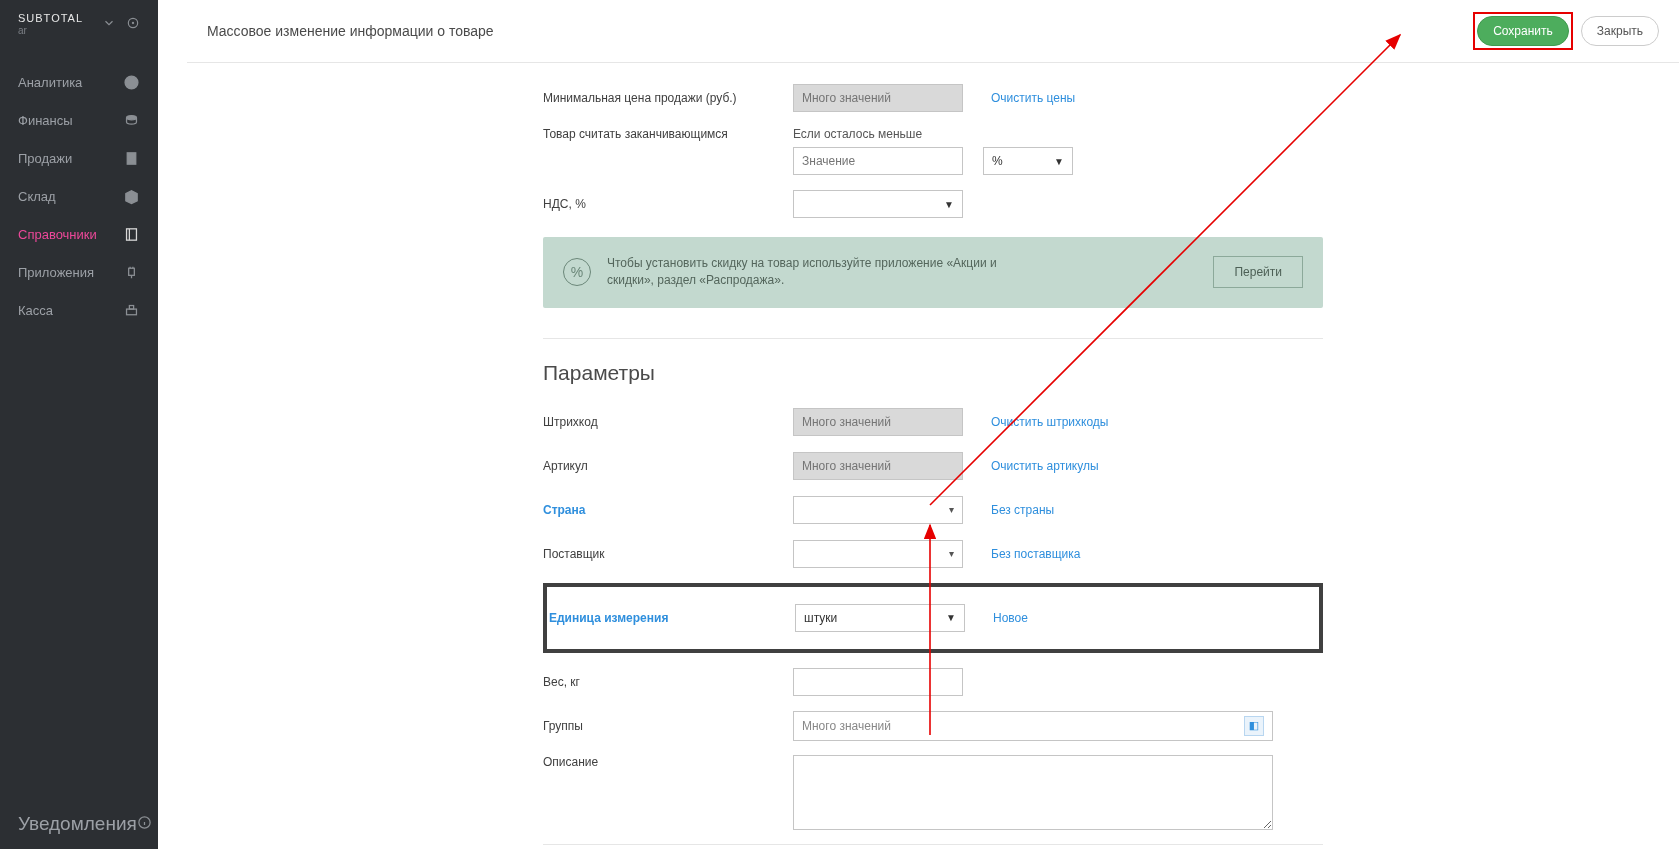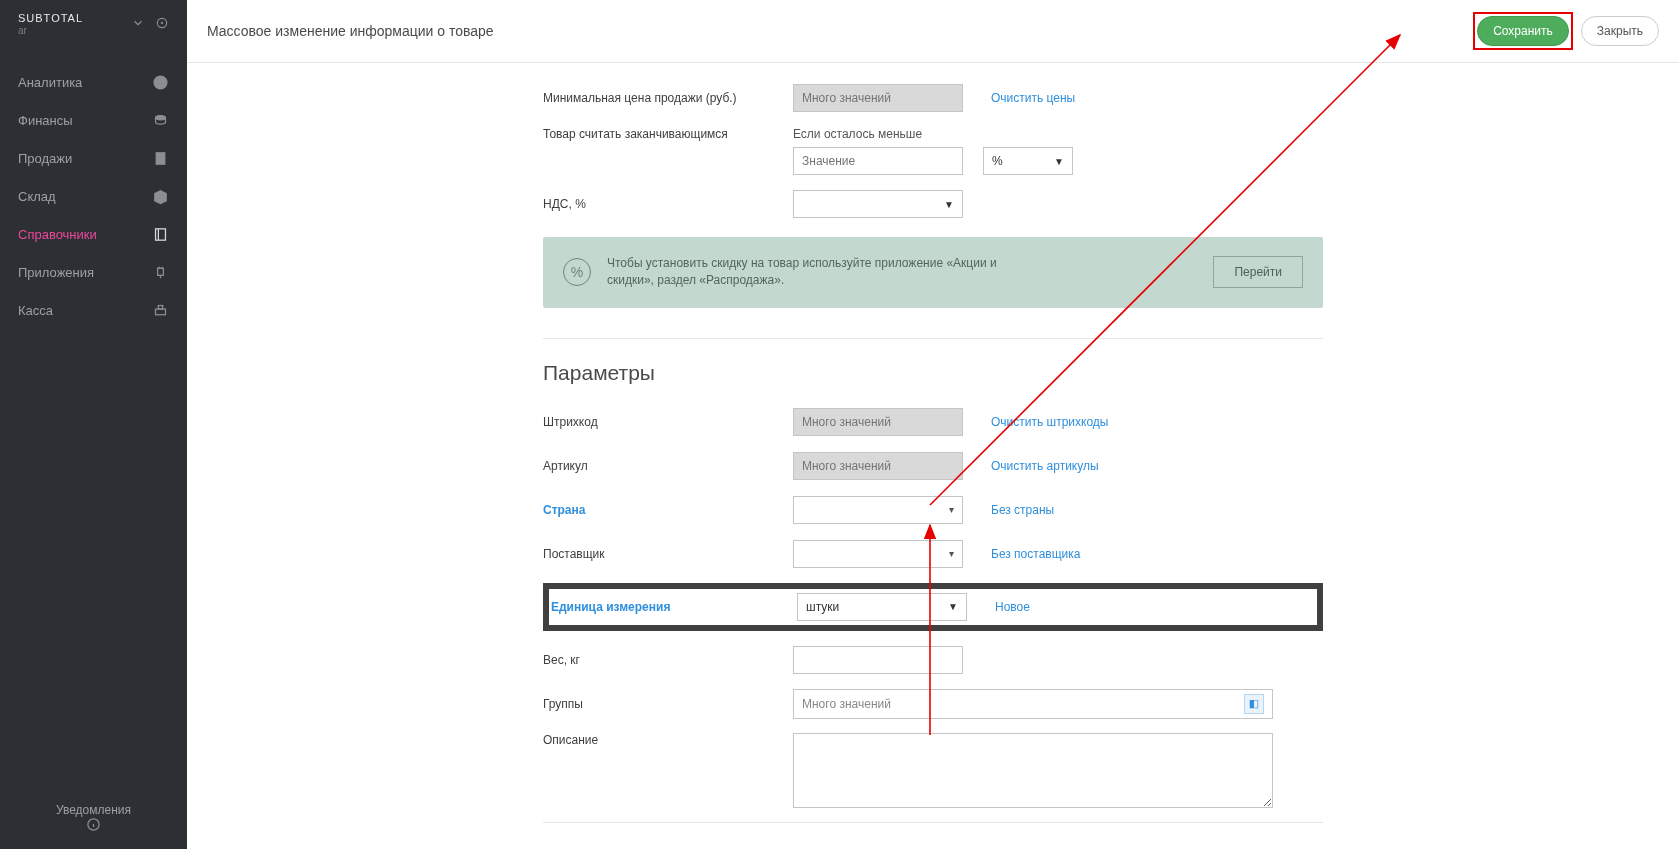--- a/index.html
+++ b/index.html
@@ -1,31 +1,31 @@
 <!DOCTYPE html>
 <html><head>
 <meta charset="utf-8">
 <style>
 * { box-sizing: border-box; margin: 0; padding: 0; }
 body { font-family: -apple-system, BlinkMacSystemFont, "Segoe UI", Arial, sans-serif; background: #fff; color: #333; font-size: 13px; }
 
-.sidebar { position: fixed; left: 0; top: 0; width: 187px; height: 100%; background: #2c2f33; color: #8b8f94; }
+.sidebar { position: fixed; left: 0; top: 0; width: 158px; height: 100%; background: #2c2f33; color: #8b8f94; }
 .sidebar-header { padding: 12px 18px; display: flex; align-items: center; justify-content: space-between; }
 .brand { font-size: 11px; letter-spacing: 1px; color: #e8e8e8; font-weight: 500; line-height: 1.2; }
 .brand-sub { font-size: 10px; color: #7a7e84; }
 .header-icons { display: flex; gap: 10px; }
 .header-icon { color: #8b8f94; cursor: pointer; }
 
 .nav { padding: 15px 0; }
 .nav-item { display: flex; align-items: center; justify-content: space-between; padding: 10px 18px; cursor: pointer; color: #9ca0a6; font-size: 13px; }
 .nav-item.active { color: #ec4899; font-weight: 500; }
 .nav-item .icon { width: 18px; height: 18px; display: flex; align-items: center; justify-content: center; }
 .nav-icon { fill: #8b8f94; }
 
-.sidebar-footer { position: absolute; bottom: 0; left: 0; right: 0; padding: 14px 18px; display: flex; align-items: center; justify-content: space-between; color: #9ca0a6; font-size: 12px; flex-direction: column; }
+.sidebar-footer { position: absolute; bottom: 0; left: 0; right: 0; padding: 14px 18px; display: flex; align-items: center; justify-content: space-between; color: #9ca0a6; font-size: 19px; }
 
 .main { margin-left: 187px; }
 .topbar { display: flex; align-items: center; justify-content: space-between; padding: 12px 20px; border-bottom: 1px solid #e6e6e6; }
 .page-title { font-size: 14px; color: #4a4a4a; font-weight: 400; }
 .topbar-actions { display: flex; gap: 8px; align-items: center; }
 .btn { padding: 7px 15px; font-size: 12px; border-radius: 15px; cursor: pointer; }
 .btn-primary { background: #4dad5d; color: #fff; border: 1px solid #3f9a4e; }
 .btn-default { background: #fff; color: #555; border: 1px solid #ccc; }
 .hl-save { border: 2px solid #e60000; padding: 2px; }
 
@@ -56,21 +56,21 @@
 .info-box { background: #c3d9cf; border-radius: 2px; padding: 18px 20px; display: flex; align-items: center; justify-content: space-between; margin: 18px 0 30px 0; }
 .info-left { display: flex; align-items: center; gap: 16px; }
 .info-icon { width: 28px; height: 28px; border: 1.5px solid #6b8779; border-radius: 50%; display: flex; align-items: center; justify-content: center; color: #6b8779; font-size: 14px; }
 .info-text { font-size: 12px; color: #54665c; max-width: 430px; line-height: 1.45; }
 .btn-goto { border: 1px solid #8ca99a; background: transparent; padding: 8px 20px; font-size: 12px; color: #4d6056; cursor: pointer; }
 
 .divider { border: none; border-top: 1px solid #e6e6e6; margin: 10px 0 22px 0; }
 
 h2.section { font-size: 21px; font-weight: 300; color: #4a4a4a; margin-bottom: 22px; }
 
-.hl-row { border: 6px solid #404040; padding: 3px 2px; margin-bottom: 14px; margin-top: 8px; }
+.hl-row { border: 4px solid #404040; padding: 16px 2px; margin-bottom: 14px; margin-top: 8px; }
 .hl-row .form-row { margin-bottom: 0; }
 svg.arrows { position: fixed; left: 0; top: 0; width: 100%; height: 100%; pointer-events: none; z-index: 999; }
 </style>
 </head>
 <body>
 
 <div class="sidebar">
   <div class="sidebar-header">
     <div>
       <div class="brand">SUBTOTAL</div>

